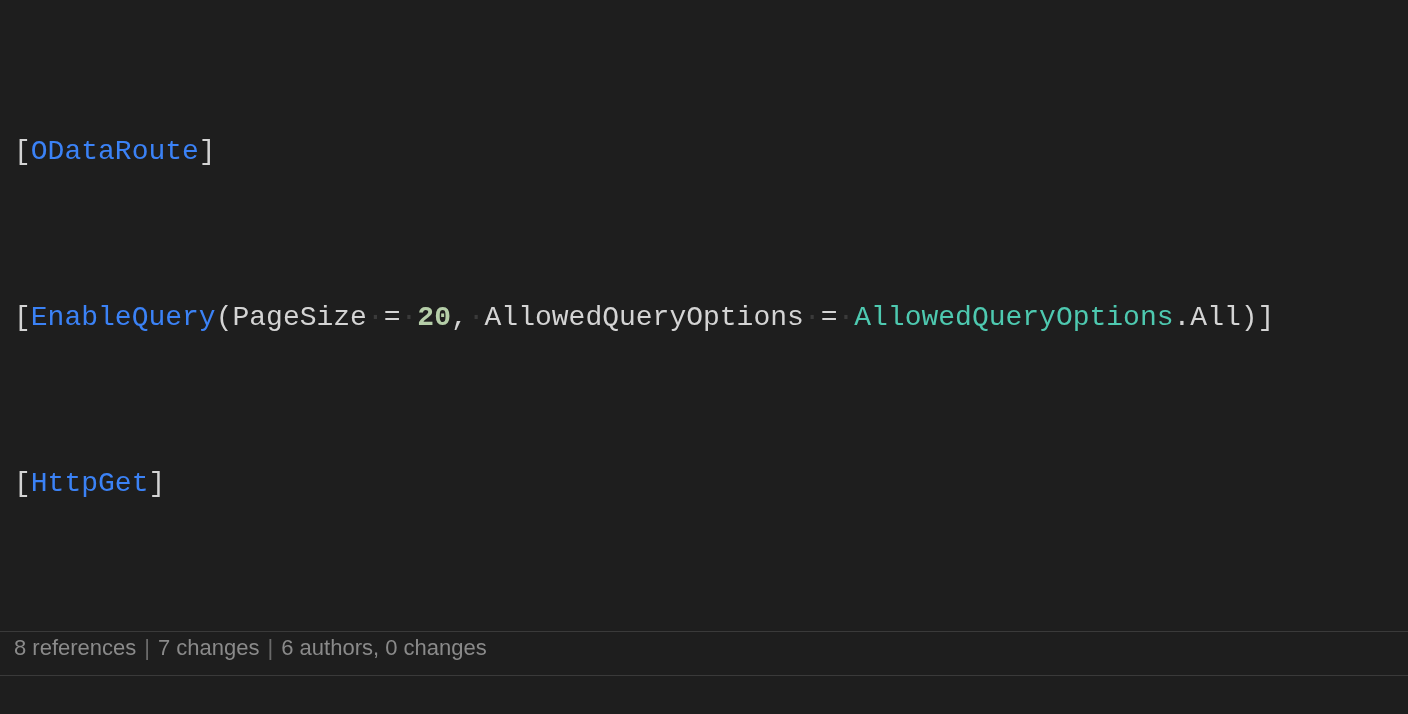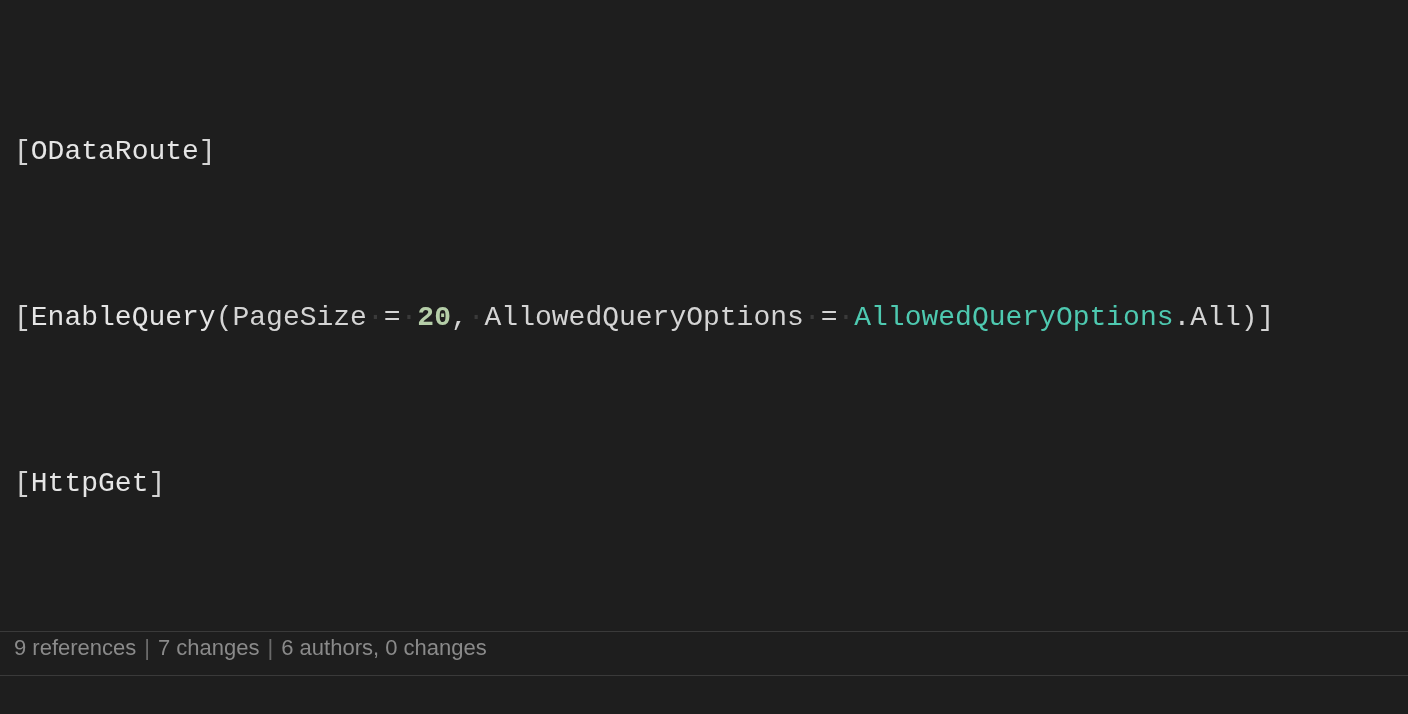--- a/index.html
+++ b/index.html
@@ -22,21 +22,21 @@
   .codelens {
     font-family: "Segoe UI", Tahoma, sans-serif;
     font-size: 22px;
     color: #8a8a8a;
     height: 38px;
     line-height: 38px;
     padding-left: 0;
   }
   .codelens .sep { margin: 0 8px; color: #6a6a6a; }
   .attr-br   { color: #d4d4d4; }
-  .attr-name { color: #e5e5e5; }
+  .attr-name { color: #3b82f6; }
   .type      { color: #4ec9b0; }
   .plain     { color: #d4d4d4; }
   .num       { color: #b5cea8; font-weight: bold; }
   .ws-dot    { color: #3a3a3a; }
   .ruler {
     position: absolute;
     left: 0;
     width: 100%;
     height: 1px;
     background: #3a3a3a;
@@ -48,21 +48,21 @@
 <body>
 
 <div class="editor">
 
   <div class="line"><span class="attr-br">[</span><span class="attr-name">ODataRoute</span><span class="attr-br">]</span></div>
 
   <div class="line"><span class="attr-br">[</span><span class="attr-name">EnableQuery</span><span class="plain">(</span><span class="plain">PageSize</span><span class="ws-dot">·</span><span class="plain">=</span><span class="ws-dot">·</span><span class="num">20</span><span class="plain">,</span><span class="ws-dot">·</span><span class="plain">AllowedQueryOptions</span><span class="ws-dot">·</span><span class="plain">=</span><span class="ws-dot">·</span><span class="type">AllowedQueryOptions</span><span class="plain">.</span><span class="plain">All</span><span class="plain">)</span><span class="attr-br">]</span></div>
 
   <div class="line"><span class="attr-br">[</span><span class="attr-name">HttpGet</span><span class="attr-br">]</span></div>
 
-  <div class="codelens"><span>9 references</span><span class="sep">|</span><span>7 changes</span><span class="sep">|</span><span>6 authors, 0 changes</span></div>
+  <div class="codelens"><span>8 references</span><span class="sep">|</span><span>7 changes</span><span class="sep">|</span><span>6 authors, 0 changes</span></div>
 
   
 
   
 
   
 
   
 
   

